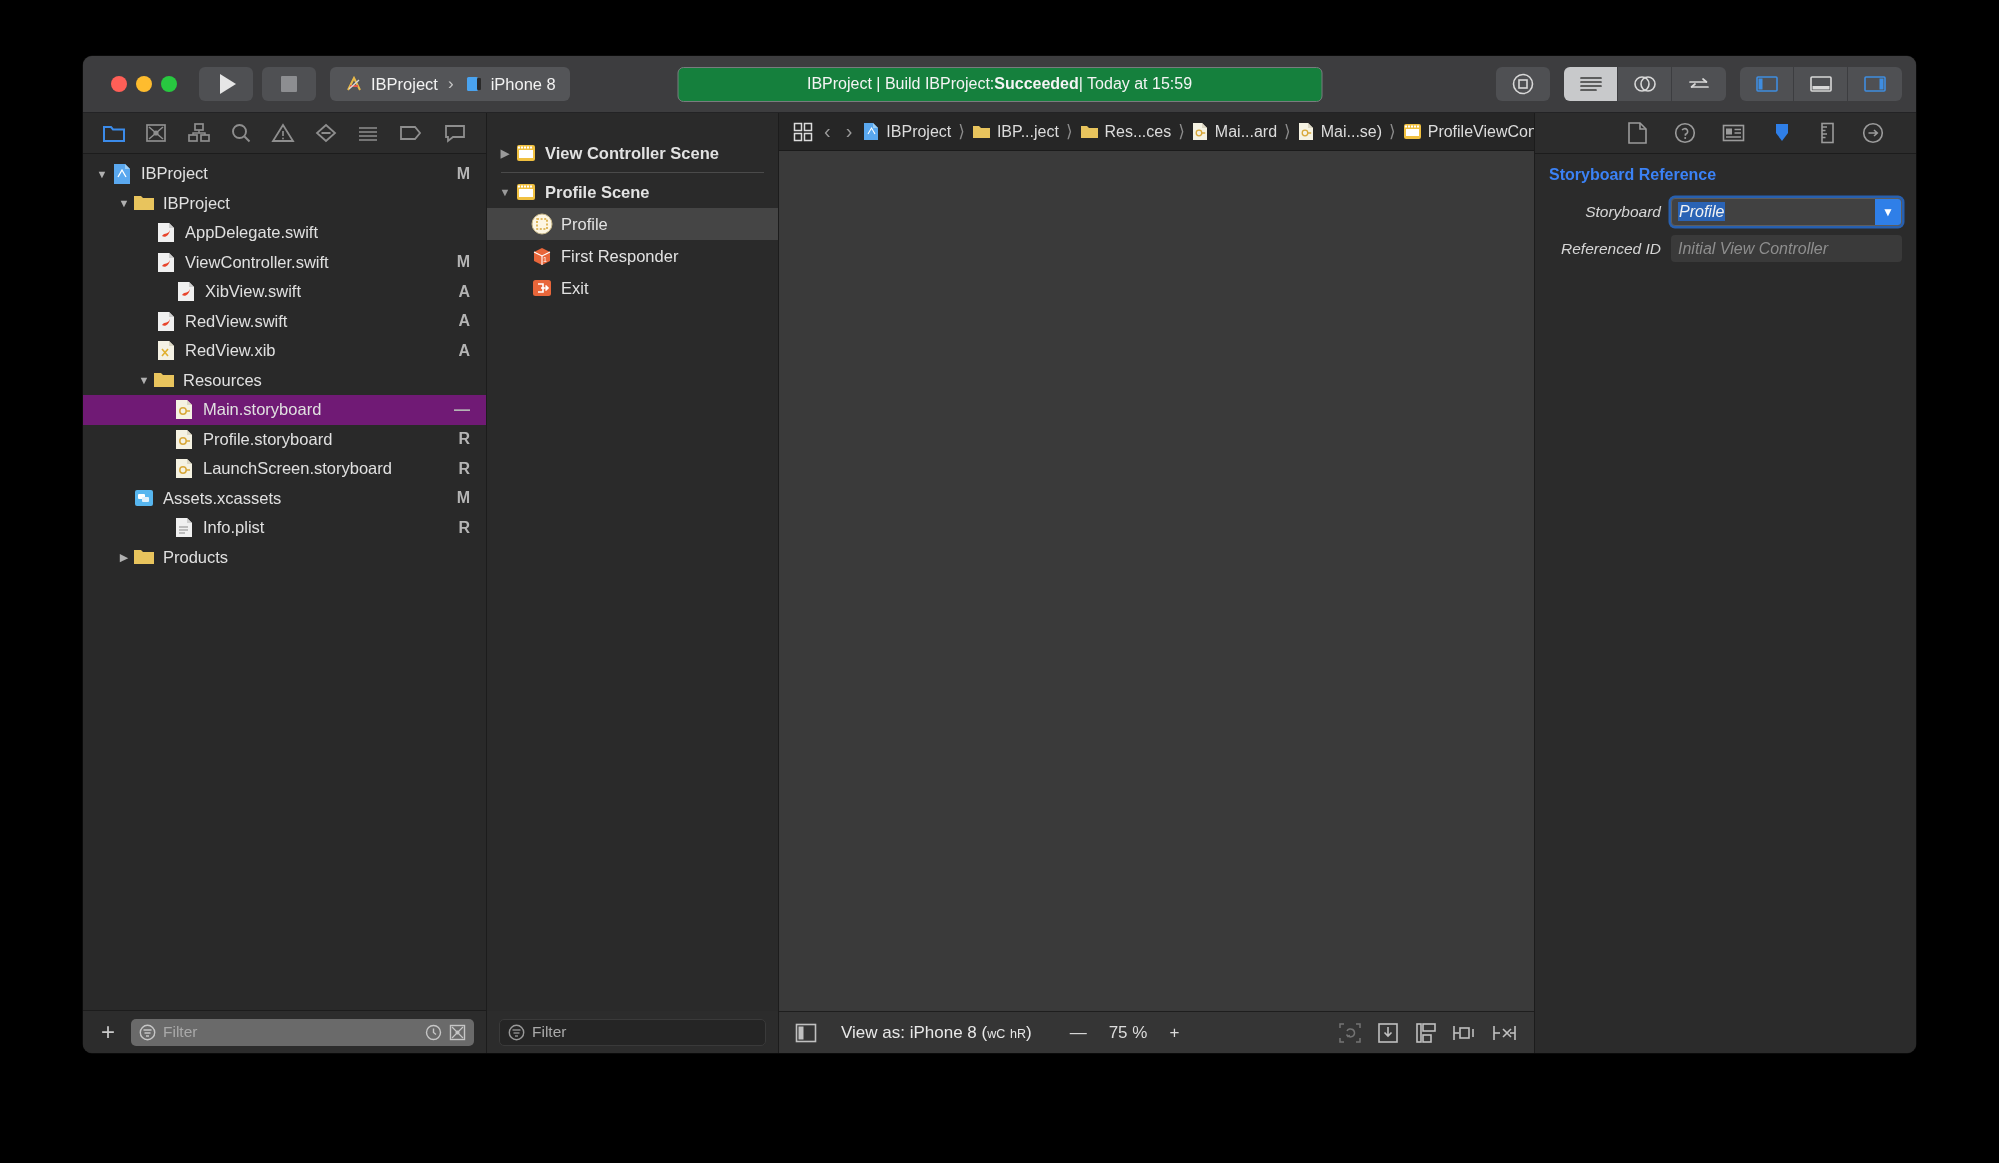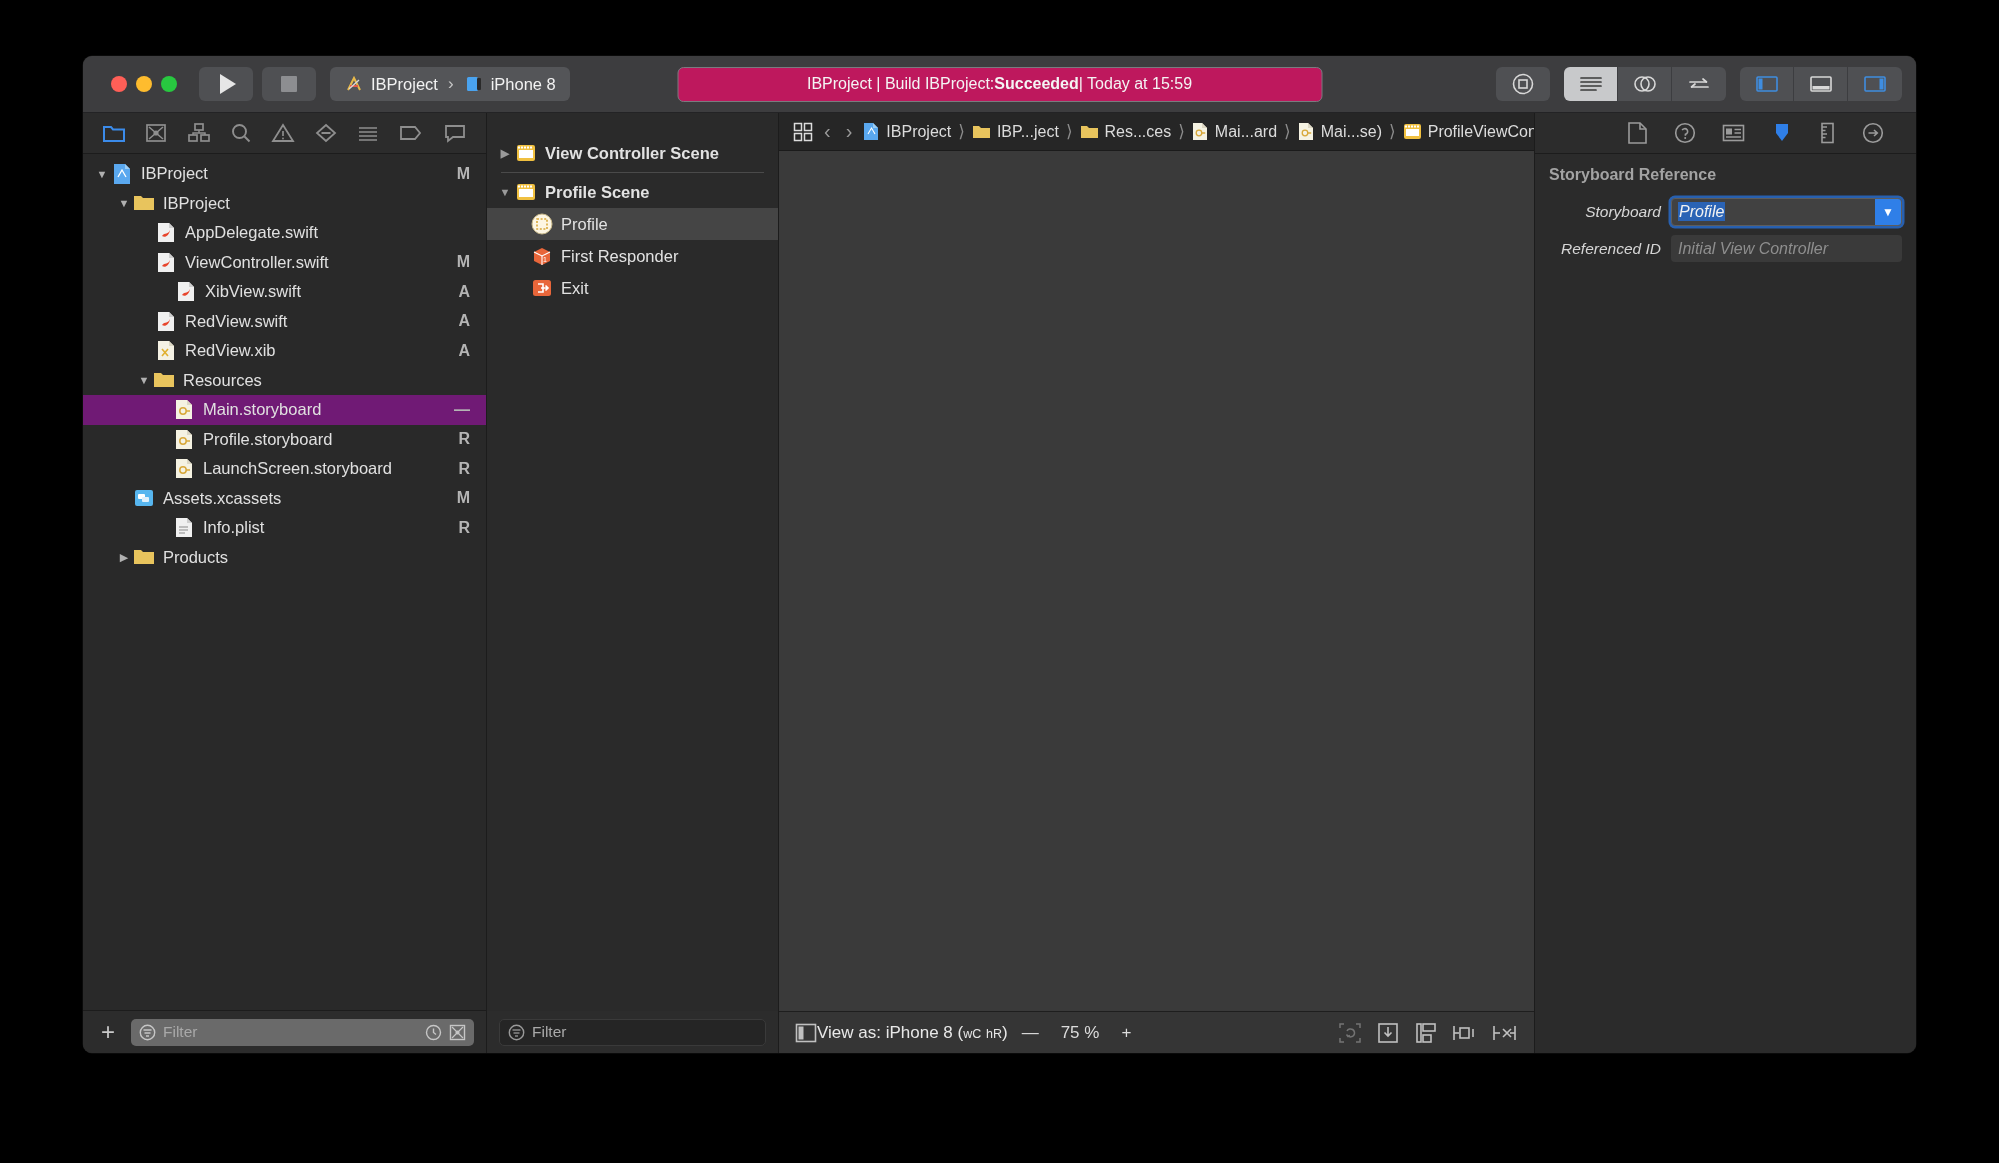--- a/index.html
+++ b/index.html
@@ -65,21 +65,21 @@
     color: #f2f2f2;
     font-size: 16.5px;
     font-weight: 500;
   }
   .sep-chev { color: #c8c8c8; font-size: 17px; margin: 0 3px; }
 
   .status-field {
     position: absolute;
     left: 50%; transform: translateX(-50%);
     width: 645px; height: 35px;
-    background: #be185d;
+    background: #15803d;
     border-radius: 6px;
     display: flex; align-items: center; justify-content: center;
     color: #f4f4f4;
     font-size: 16px;
     border: 0.5px solid #7a7b7f;
   }
   .status-field b { font-weight: 700; }
 
   .tb-right {
     margin-left: auto;
@@ -207,21 +207,21 @@
   .jb-chev { color: #8c8c8c; font-size: 17px; }
   .jb-nav { color: #9b9b9b; font-size: 20px; padding: 0 4px;}
 
   .canvas { flex:1; position:relative; background:#3a3a3a; overflow:hidden; }
 
   .canvas-bar {
     height: 42px; flex:none;
     background: #353535;
     border-top: 1px solid #1e1e1e;
     display:flex; align-items:center;
-    padding: 0 16px; gap: 0;
+    padding: 0 16px; gap: 24px;
     color: #dedede; font-size: 17px;
   }
   .cb-icon { color:#c0c0c0; display:flex; align-items:center; }
   .viewas { color:#e8e8e8; }
   .viewas .sm { font-size: 12.5px; }
   .zoom-ctl { display:flex; align-items:center; gap: 22px; margin-left: 14px; color:#dcdcdc; font-size:17px;}
   .cb-right { margin-left:auto; display:flex; align-items:center; gap: 14px; }
 
   
   .inspector {
@@ -235,21 +235,21 @@
     display:flex; align-items:center; justify-content: center; gap: 26px;
     border-bottom: 1px solid #1c1c1c;
     background: #2c2c2c;
     padding-left: 60px;
   }
   .insp-tabs .it { color:#9b9b9b; display:flex; align-items:center; }
   .insp-tabs .it.active { color:#2f7fe8; }
   .insp-section {
     padding: 12px 14px 0 14px;
   }
-  .insp-title { color:#a3a3a3; font-size:16px; font-weight:700; margin-bottom: 14px;}
+  .insp-title { color:#3b82f6; font-size:16px; font-weight:700; margin-bottom: 14px;}
   .insp-row { display:flex; align-items:center; margin-bottom: 9px; font-style: italic; }
   .insp-label {
     width: 122px; text-align:right; padding-right: 10px;
     color:#d6d6d6; font-size:15.5px;
   }
   .insp-field {
     flex:1; height: 27px;
     background: #3a3a3a;
     border-radius: 4px;
     display:flex; align-items:center;

